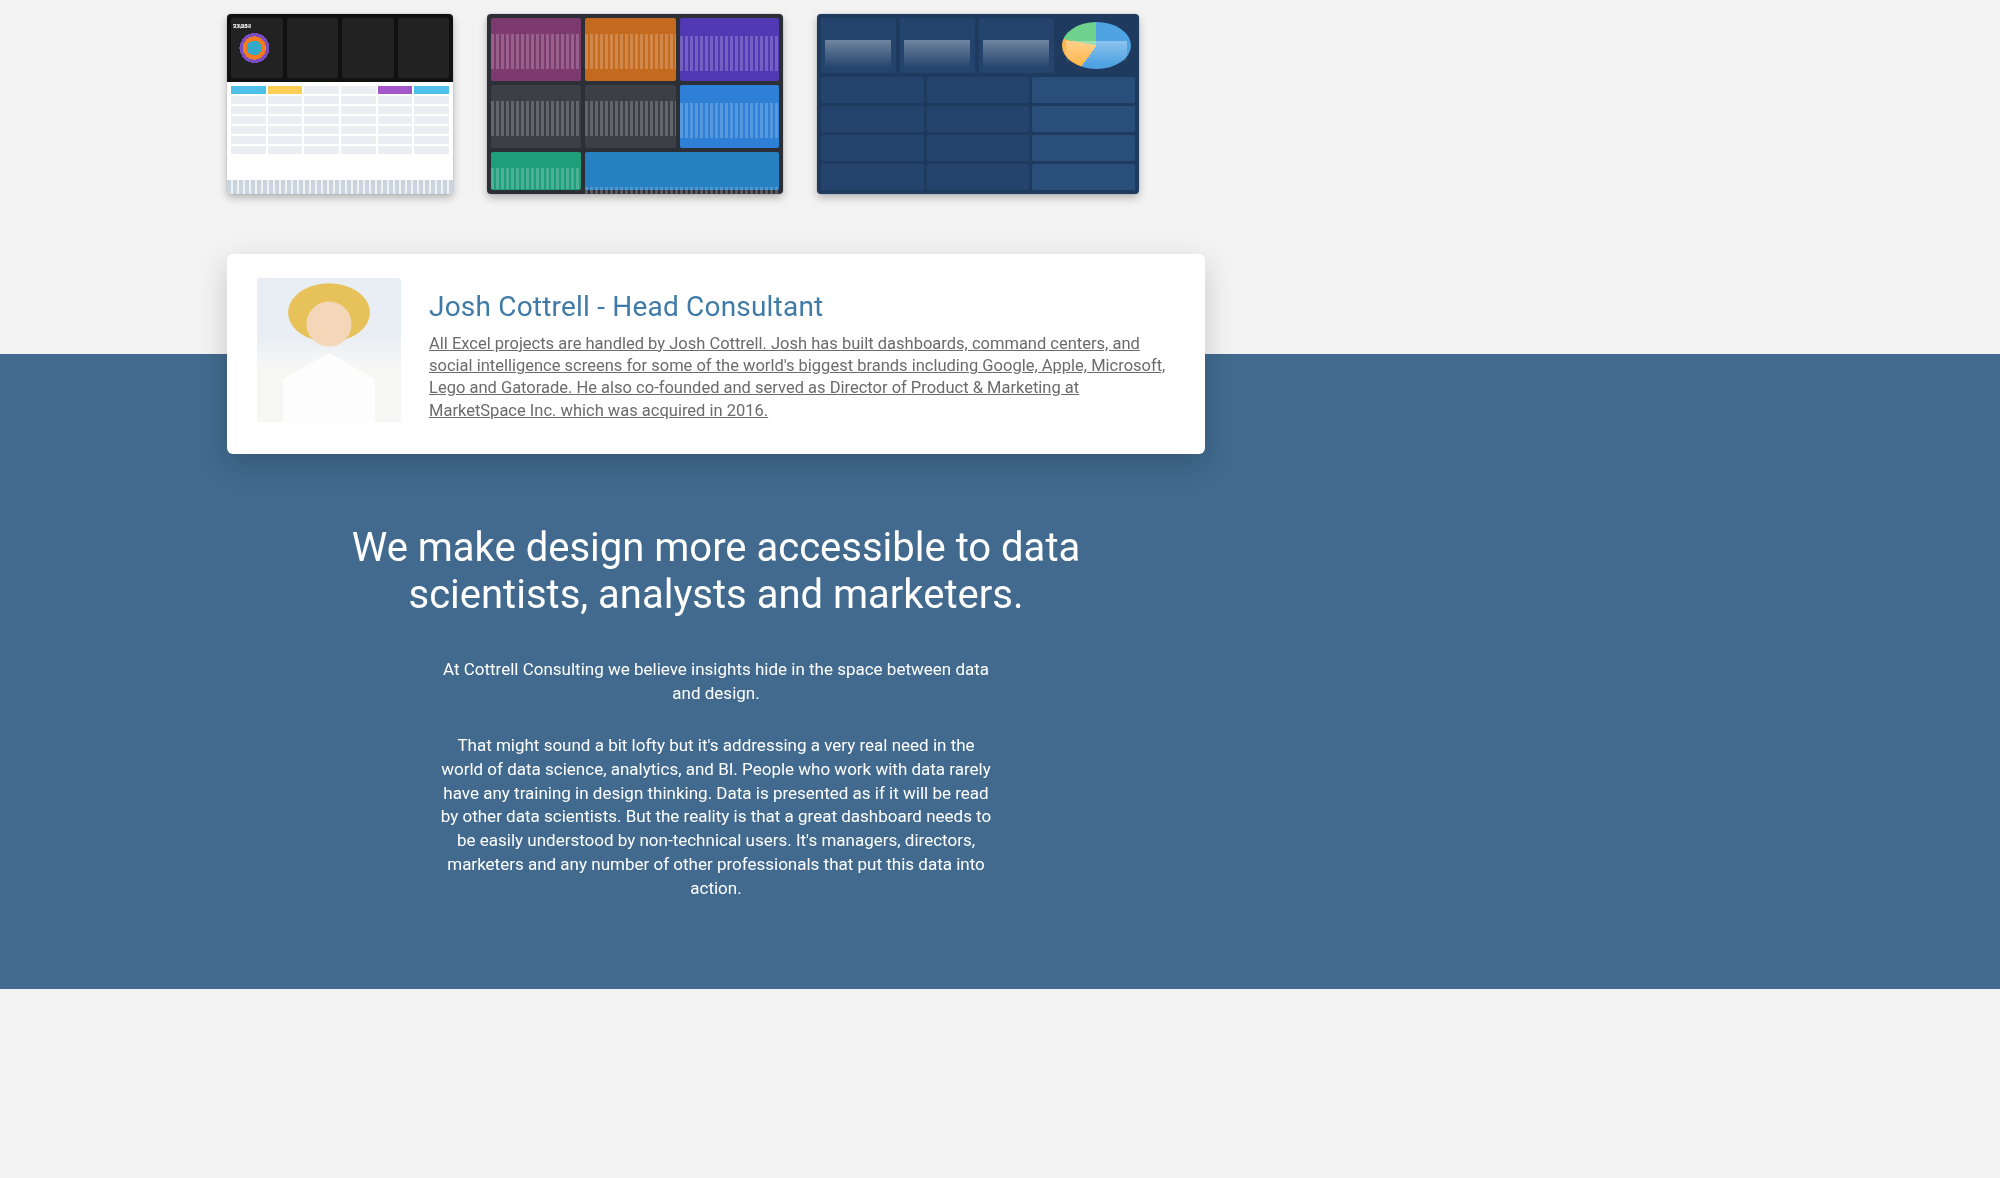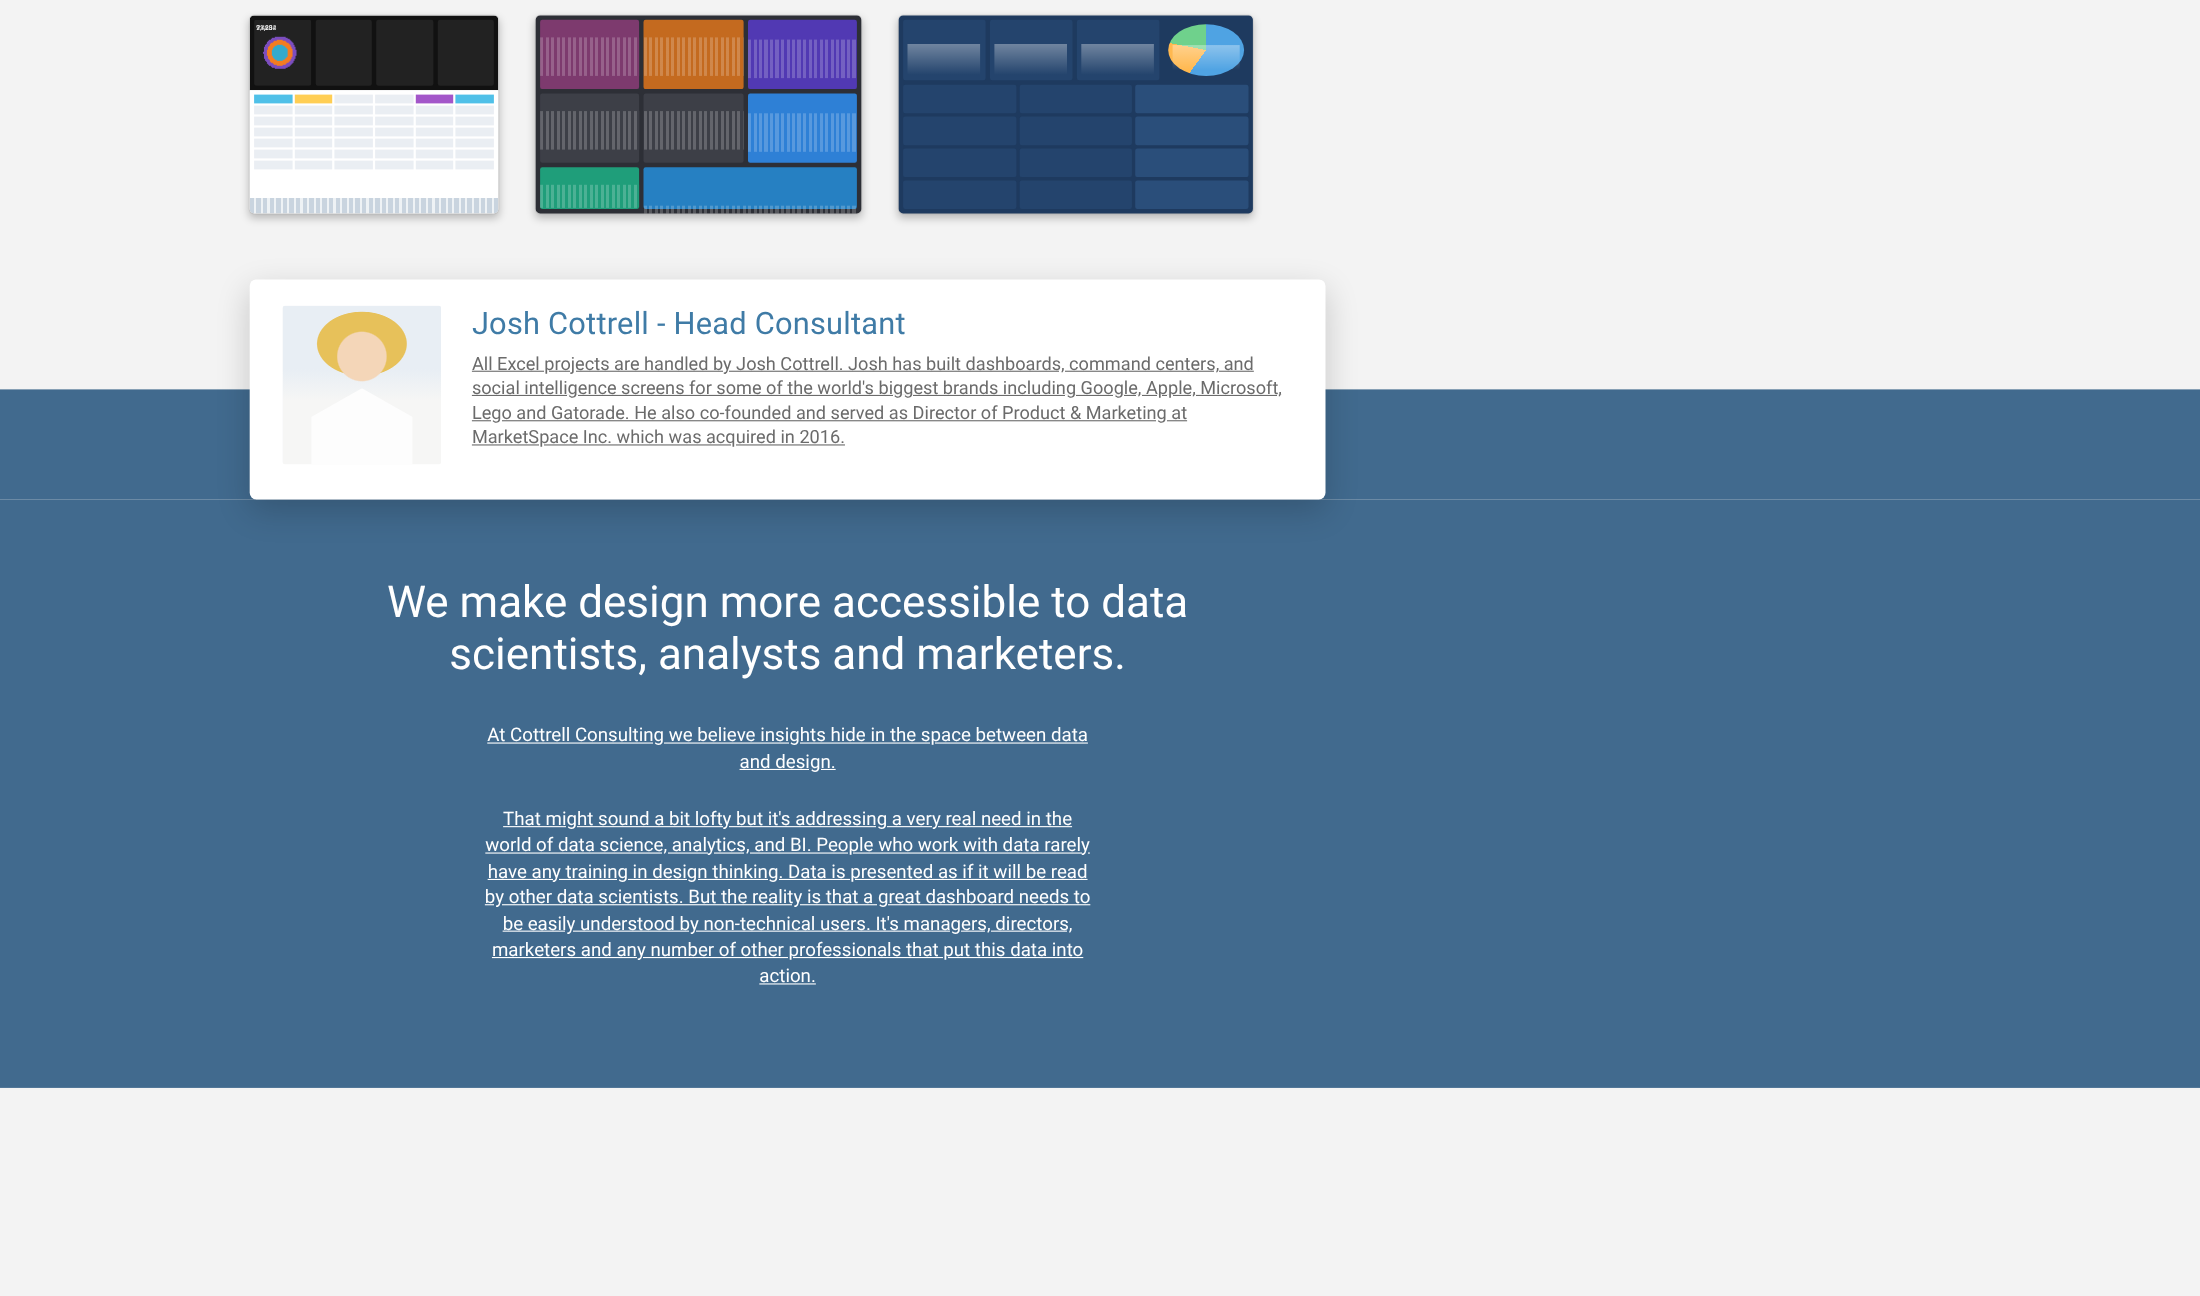--- a/index.html
+++ b/index.html
@@ -69,20 +69,21 @@
   .bio-card {
     position:relative; z-index:1;
     width: 978px;
     margin: 0 0 0 227px;
     background:#fff;
     border-radius:6px;
     box-shadow:0 10px 30px rgba(0,0,0,.18);
     display:flex;
     gap:28px;
     padding:24px 32px 32px 30px;
+    align-items:flex-end;
   }
   .avatar {
     width:144px; height:144px; flex:0 0 144px;
     background:
       radial-gradient(circle at 50% 32%, #f4d6b8 0 18%, transparent 19%),
       radial-gradient(ellipse 70% 50% at 50% 24%, #e7c15a 0 40%, transparent 41%),
       linear-gradient(180deg,#e8eef4 0 40%, #f6f6f5 60%),
       #cfd6dc;
     border-radius:2px;
     overflow:hidden;
@@ -122,21 +123,20 @@
     line-height:1.18;
     margin:0 50px 40px 50px;
     color:#fff;
   }
   .mission p {
     font-size:17px;
     line-height:1.4;
     max-width:556px;
     margin:0 auto 28px auto;
     color:#fff;
-    text-decoration:underline;
   }
 </style>
 </head>
 <body>
 
 <section class="gallery">
 
   <div class="thumb dash1">
     <div class="d1top">
       <div></div>

